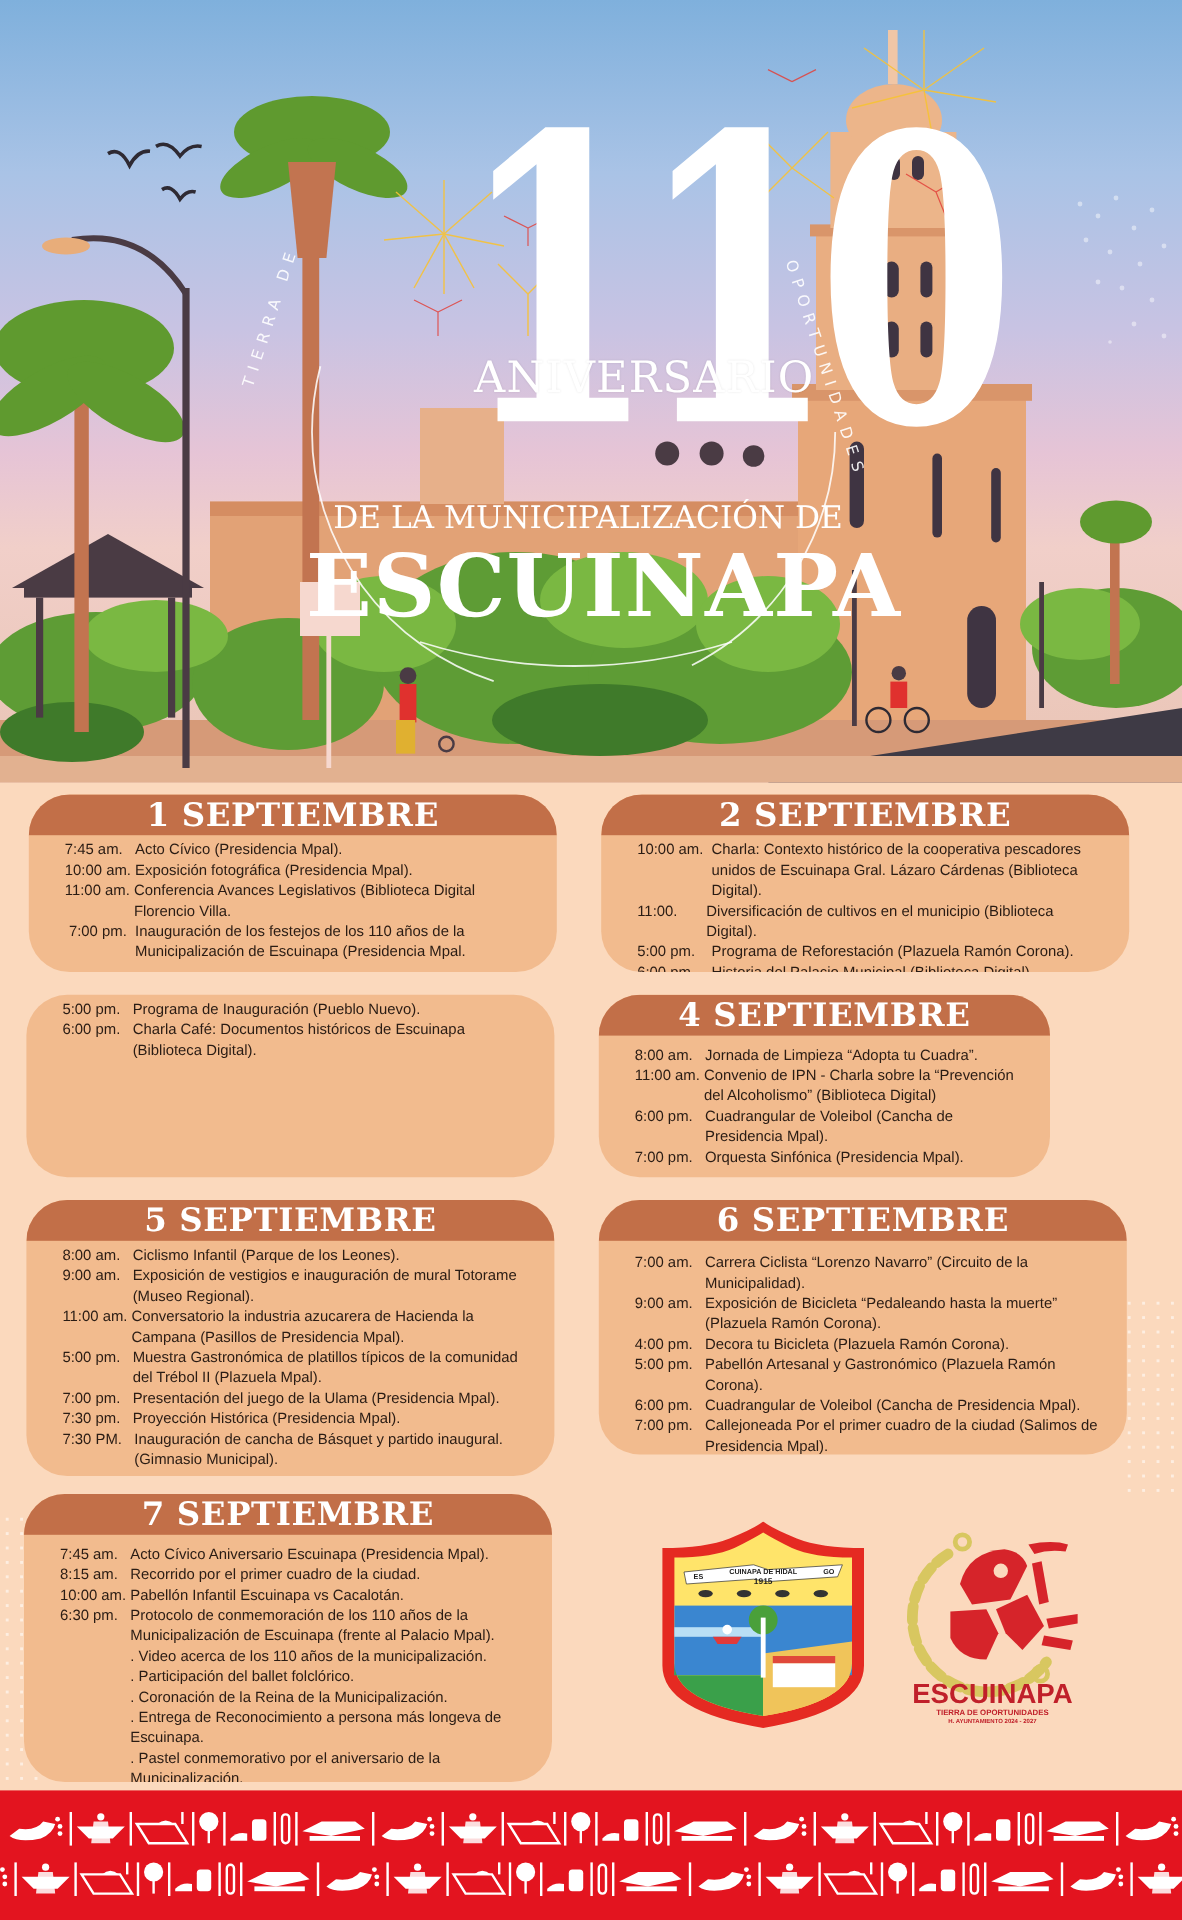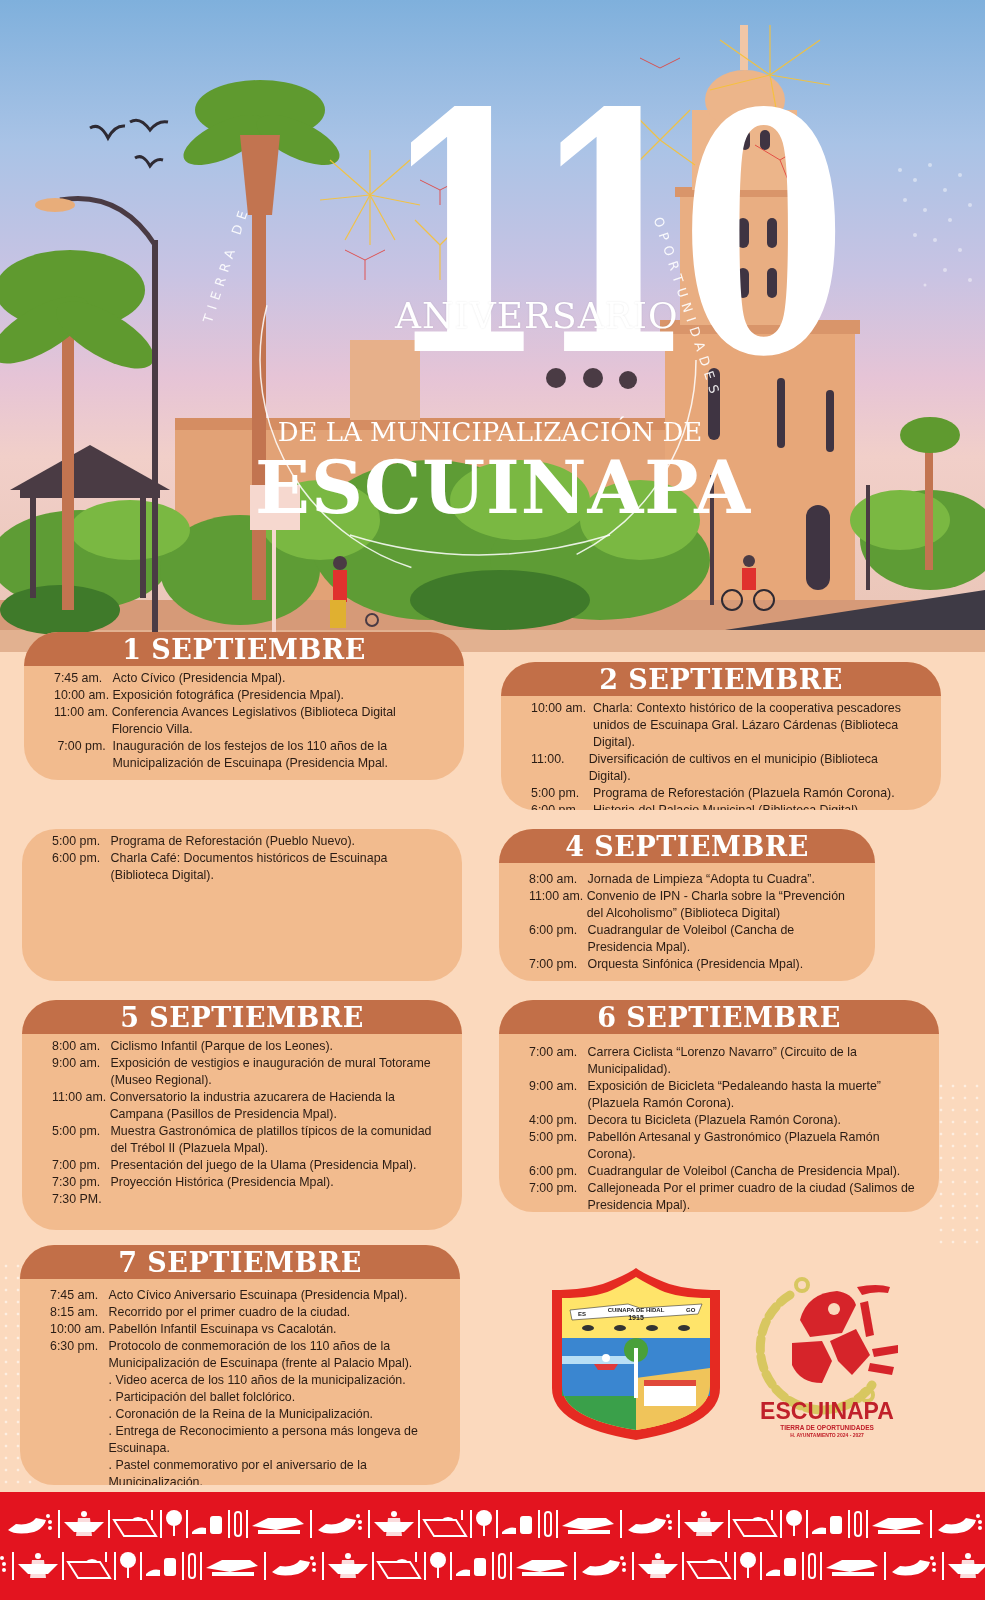--- a/index.html
+++ b/index.html
@@ -274,21 +274,21 @@
     <div class="munic">DE LA MUNICIPALIZACIÓN DE</div>
     <div class="escuinapa-big">ESCUINAPA</div>
     <div class="ring-text ring-left">TIERRA DE</div>
     <div class="ring-text ring-right">OPORTUNIDADES</div>
   </div>
 </div>
 
 <div class="dots" style="left:0; top:1260px; width:40px; height:230px;"></div>
 <div class="dots" style="left:935px; top:1080px; width:50px; height:170px;"></div>
 
-<div class="card" style="left:24px; top:632px; width:440px; height:148px;">
+<div class="card" style="left:24px; top:662px; width:440px; height:148px;">
   <div class="card-head">1 SEPTIEMBRE</div>
   <div class="card-body">
     <div class="ev">
         <span class="ev-time">7:45 am.   </span>
         <span class="ev-desc">Acto Cívico (Presidencia Mpal).</span>
       </div>
     <div class="ev">
         <span class="ev-time">10:00 am. </span>
         <span class="ev-desc">Exposición fotográfica (Presidencia Mpal).</span>
       </div>
@@ -322,21 +322,21 @@
         <span class="ev-time">6:00 pm.    </span>
         <span class="ev-desc">Historia del Palacio Municipal (Biblioteca Digital).</span>
       </div>
   </div>
 </div>
 
 <div class="card" style="left:22px; top:829px; width:440px; height:152px;">
   <div class="card-body">
     <div class="ev">
         <span class="ev-time">5:00 pm.   </span>
-        <span class="ev-desc">Programa de Reforestación (Pueblo Nuevo).</span>
+        <span class="ev-desc">Programa de Inauguración (Pueblo Nuevo).</span>
       </div>
     <div class="ev">
         <span class="ev-time">6:00 pm.   </span>
         <span class="ev-desc">Charla Café: Documentos históricos de Escuinapa (Biblioteca Digital).</span>
       </div>
   </div>
 </div>
 
 <div class="card" style="left:499px; top:829px; width:376px; height:152px;">
   <div class="card-head">4 SEPTIEMBRE</div>
@@ -382,20 +382,21 @@
     <div class="ev">
         <span class="ev-time">7:00 pm.   </span>
         <span class="ev-desc">Presentación del juego de la Ulama (Presidencia Mpal).</span>
       </div>
     <div class="ev">
         <span class="ev-time">7:30 pm.   </span>
         <span class="ev-desc">Proyección Histórica (Presidencia Mpal).</span>
       </div>
     <div class="ev">
         <span class="ev-time">7:30 PM.   </span>
+        <span class="ev-desc">Inauguración de cancha de Básquet y partido inaugural. (Gimnasio Municipal).</span>
       </div>
   </div>
 </div>
 
 <div class="card" style="left:499px; top:1000px; width:440px; height:212px;">
   <div class="card-head">6 SEPTIEMBRE</div>
   <div class="card-body" style="padding-top:10px;">
     <div class="ev">
         <span class="ev-time">7:00 am.   </span>
         <span class="ev-desc">Carrera Ciclista “Lorenzo Navarro” (Circuito de la Municipalidad).</span>

